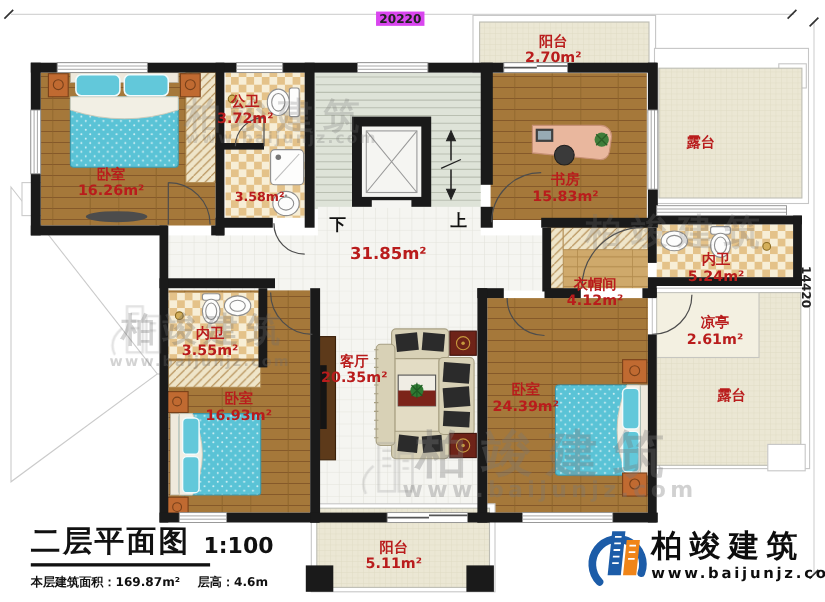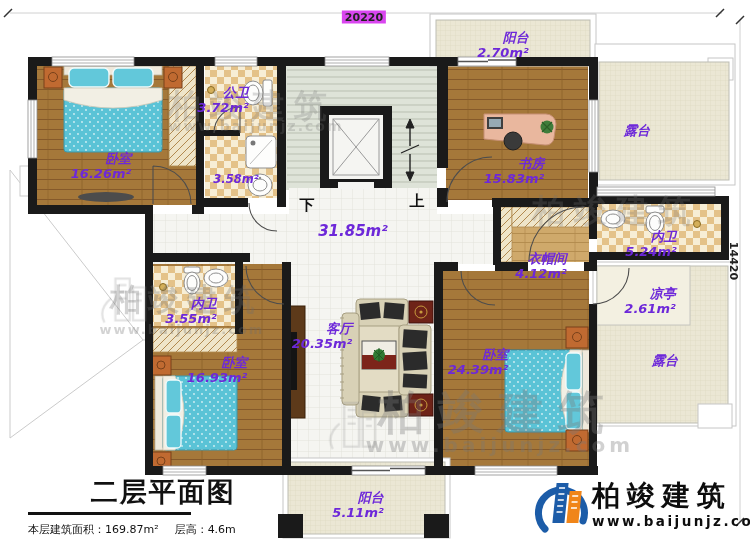--- a/index.html
+++ b/index.html
@@ -1,38 +1,38 @@
 <!DOCTYPE html>
 <html><head>
 <meta charset="utf-8">
 <style>
   html,body{margin:0;padding:0;background:#fff;}
   body{font-family:"DejaVu Sans","Liberation Sans",sans-serif;}
   #stage{position:relative;width:750px;height:547px;background:#fff;overflow:hidden;}
   #planSvg{position:absolute;left:0;top:0;z-index:1;}
-  .lbl{position:absolute;transform:translate(-50%,-50%);text-align:right;font-weight:700;color:#6d28d9;line-height:1.12;white-space:nowrap;z-index:30;font-style:italic;}
+  .lbl{position:absolute;transform:translate(-50%,-50%);text-align:center;font-weight:700;color:#b91c1c;line-height:1.12;white-space:nowrap;z-index:30;}
   .lbl .nm{font-size:13px;}
   .lbl .ar{font-size:13px;}
   .lbl.small .ar{font-size:10.5px;}
   .stair-lbl{position:absolute;transform:translate(-50%,-50%);font-size:15px;font-weight:700;color:#111;z-index:30;}
   .dim{position:absolute;font-size:11px;font-weight:700;color:#222;z-index:30;background:#d946ef;padding:0 3px;transform:translate(-50%,-50%);}
   .dim.vert{transform:translate(-50%,-50%) rotate(90deg);background:transparent;}
   .wm{position:absolute;transform:translate(-50%,-50%);font-weight:700;color:rgba(110,110,110,0.30);white-space:nowrap;z-index:20;}
   .wm.big{font-size:46px;letter-spacing:14px;color:rgba(120,120,120,0.34);}
   .wm.bigurl{font-size:20px;letter-spacing:4px;color:rgba(120,120,120,0.34);}
   .wm.mid{font-size:31px;letter-spacing:7px;}
   .wm.midurl{font-size:13px;letter-spacing:2px;}
   .wm.top{font-size:33px;letter-spacing:9px;color:rgba(115,115,115,0.26);}
   .wm.topurl{font-size:14px;letter-spacing:2px;color:rgba(115,115,115,0.26);}
   #titleBlock{position:absolute;left:28px;top:474px;z-index:35;color:#111;}
-  #titleBlock .row1{display:flex;align-items:flex-end;gap:12px;flex-direction:column;}
+  #titleBlock .row1{display:flex;align-items:flex-end;gap:12px;}
   #titleRow{font-size:27px;font-weight:700;letter-spacing:2px;}
   #scaleTxt{font-size:20px;font-weight:700;padding-bottom:2px;}
   #titleRule{width:163px;height:3px;background:#111;margin-top:2px;}
-  #titleInfo{margin-top:7px;font-size:11px;font-weight:400;display:flex;gap:16px;}
+  #titleInfo{margin-top:7px;font-size:11px;font-weight:700;display:flex;gap:16px;}
   #brand{position:absolute;left:528px;top:476px;z-index:35;display:flex;align-items:center;gap:8px;color:#0d0d0d;}
   #brandTxt .co{font-size:28px;font-weight:700;letter-spacing:7px;line-height:1.05;}
   #brandTxt .url{font-size:13.5px;font-weight:700;letter-spacing:2.5px;margin-top:3px;}
 </style>
 </head>
 <body>
 
 <div id="stage">
 
 <svg id="planSvg" width="750" height="547" viewBox="0 0 750 547">
@@ -453,20 +453,21 @@
   <div class="nm">阳台</div>
   <div class="ar">5.11m²</div>
 </div>
 
 <div class="dim" style="left:364px;top:17px;">20220</div>
 <div class="dim vert" style="left:733px;top:261px;">14420</div>
 
 <div id="titleBlock">
   <div class="row1">
     <span id="titleRow">二层平面图</span>
+    <span id="scaleTxt">1:100</span>
   </div>
   <div id="titleRule"></div>
   <div id="titleInfo">
     <span>本层建筑面积：169.87m²</span>
     <span>层高：4.6m</span>
   </div>
 </div>
 
 <div id="brand">
   <div style="width:56px;height:58px;"></div>

